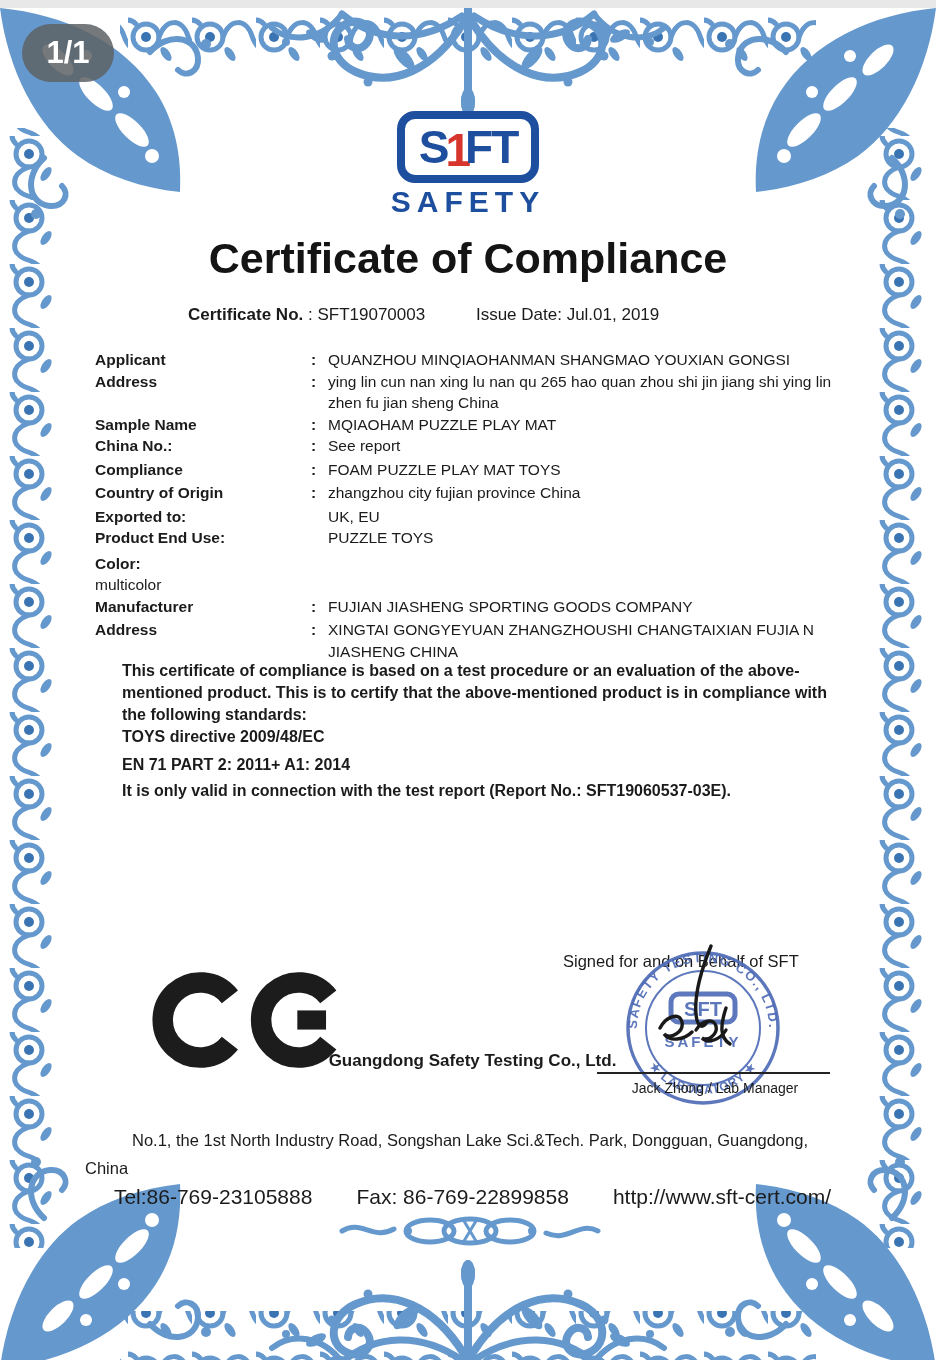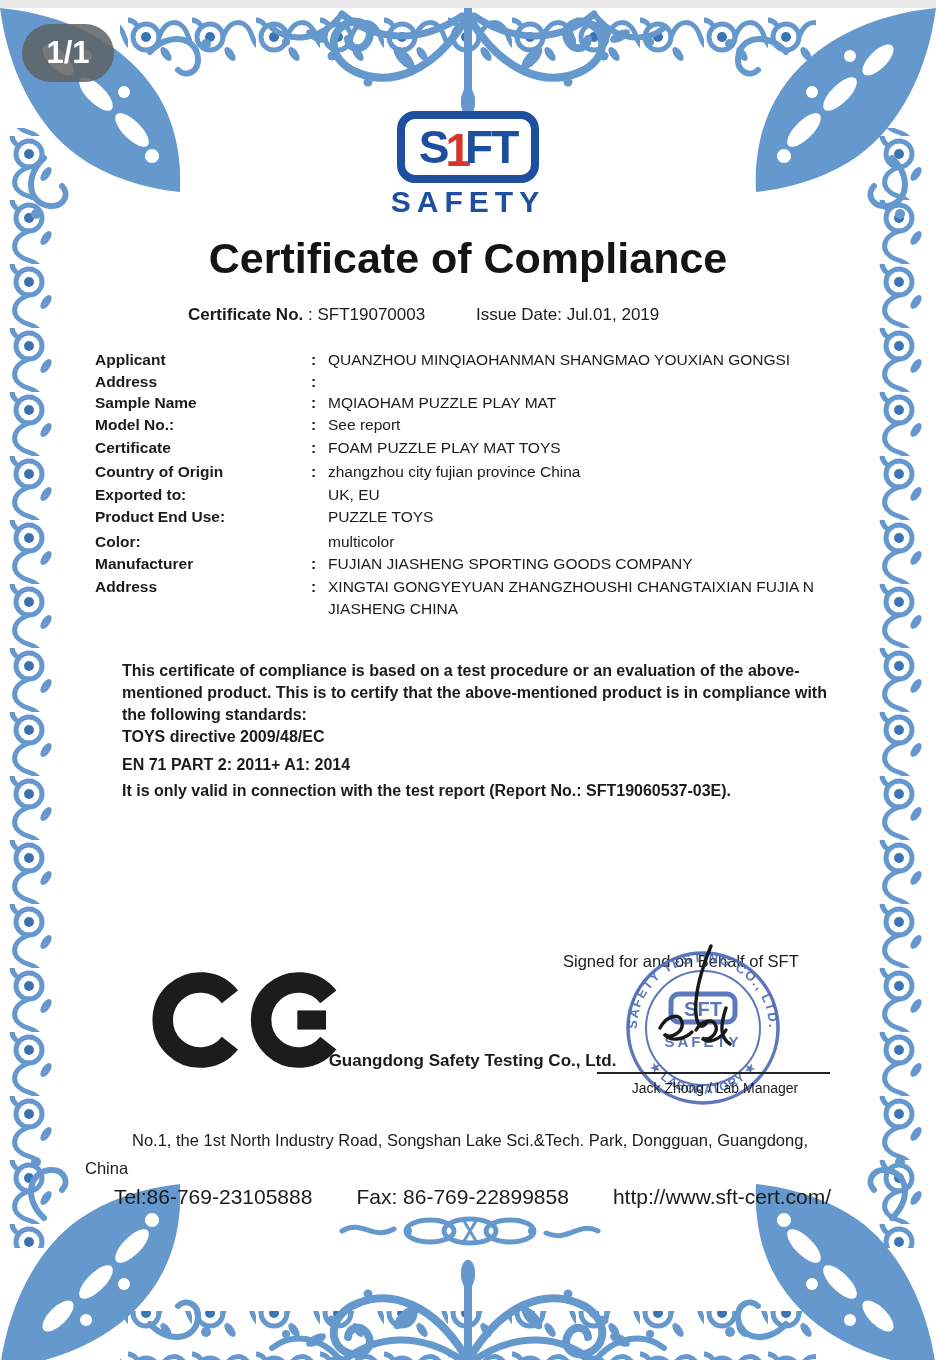--- a/index.html
+++ b/index.html
@@ -26,21 +26,21 @@
   .certline{position:absolute;left:188px;top:297px;font-size:17px;white-space:nowrap;}
   .certline .b{font-weight:bold;}
   .certline .issue{margin-left:46px;}
 
   .fields{position:absolute;left:95px;top:341px;width:765px;font-size:15.5px;line-height:21.5px;}
   .frow{display:flex;}
   .flabel{width:216px;font-weight:bold;flex:none;}
   .fsep{width:17px;font-weight:bold;flex:none;}
   .fvalue{width:532px;}
   .frow:nth-child(5),.frow:nth-child(6),.frow:nth-child(7),.frow:nth-child(11){margin-top:2px;}
-  .frow:nth-child(9){margin-top:4px;}
+  .frow:nth-child(9){margin-top:4px;flex-direction:column;}
 
   .statement{position:absolute;left:122px;top:652px;width:708px;font-weight:bold;
              font-size:16px;line-height:22px;}
   .statement p{margin:0;}
   .std{margin-top:0;}
   .std.gap{margin-top:6px;}
   .validity{margin-top:4px;}
 
   .ce-svg{position:absolute;left:147px;top:938px;}
   .signedfor{position:absolute;left:563px;top:944px;font-size:16.5px;}
@@ -154,33 +154,34 @@
 
     <div class="fields">
       <div class="frow">
         <div class="flabel">Applicant</div>
         <div class="fsep">:</div>
         <div class="fvalue">QUANZHOU MINQIAOHANMAN SHANGMAO YOUXIAN GONGSI</div>
       </div>
       <div class="frow">
         <div class="flabel">Address</div>
         <div class="fsep">:</div>
+        <div class="fvalue">ying lin cun nan xing lu nan qu 265 hao quan zhou shi jin jiang shi ying lin zhen fu jian sheng China</div>
       </div>
       <div class="frow">
         <div class="flabel">Sample Name</div>
         <div class="fsep">:</div>
         <div class="fvalue">MQIAOHAM PUZZLE PLAY MAT</div>
       </div>
       <div class="frow">
-        <div class="flabel">Model No.:</div>
+        <div class="flabel">China No.:</div>
         <div class="fsep">:</div>
         <div class="fvalue">See report</div>
       </div>
       <div class="frow">
-        <div class="flabel">Certificate</div>
+        <div class="flabel">Compliance</div>
         <div class="fsep">:</div>
         <div class="fvalue">FOAM PUZZLE PLAY MAT TOYS</div>
       </div>
       <div class="frow">
         <div class="flabel">Country of Origin</div>
         <div class="fsep">:</div>
         <div class="fvalue">zhangzhou city fujian province China</div>
       </div>
       <div class="frow">
         <div class="flabel">Exported to:</div>

